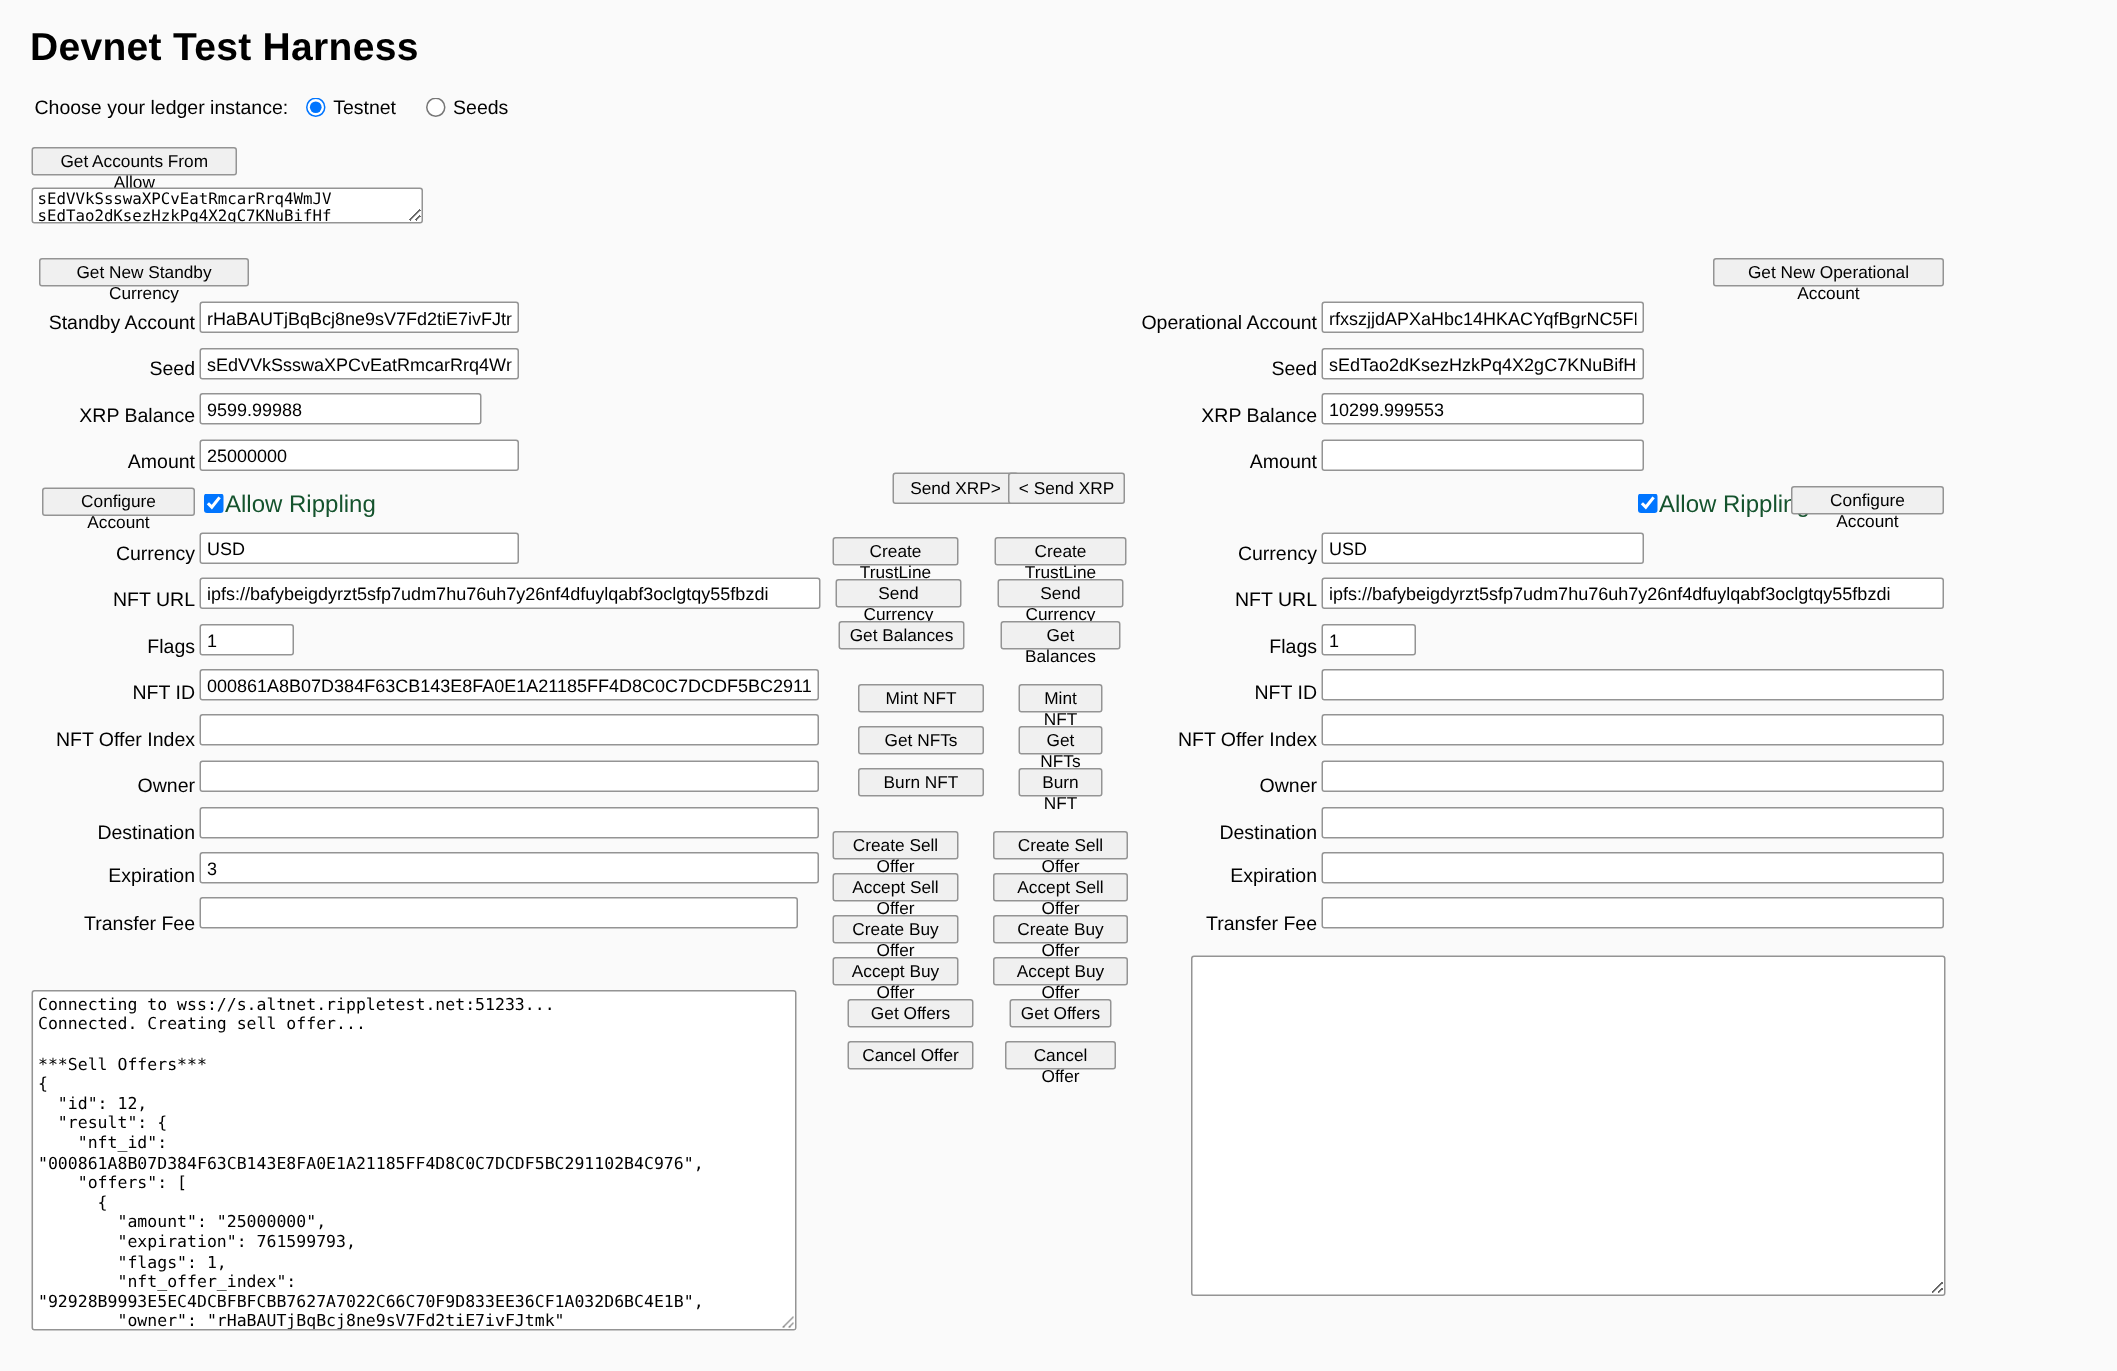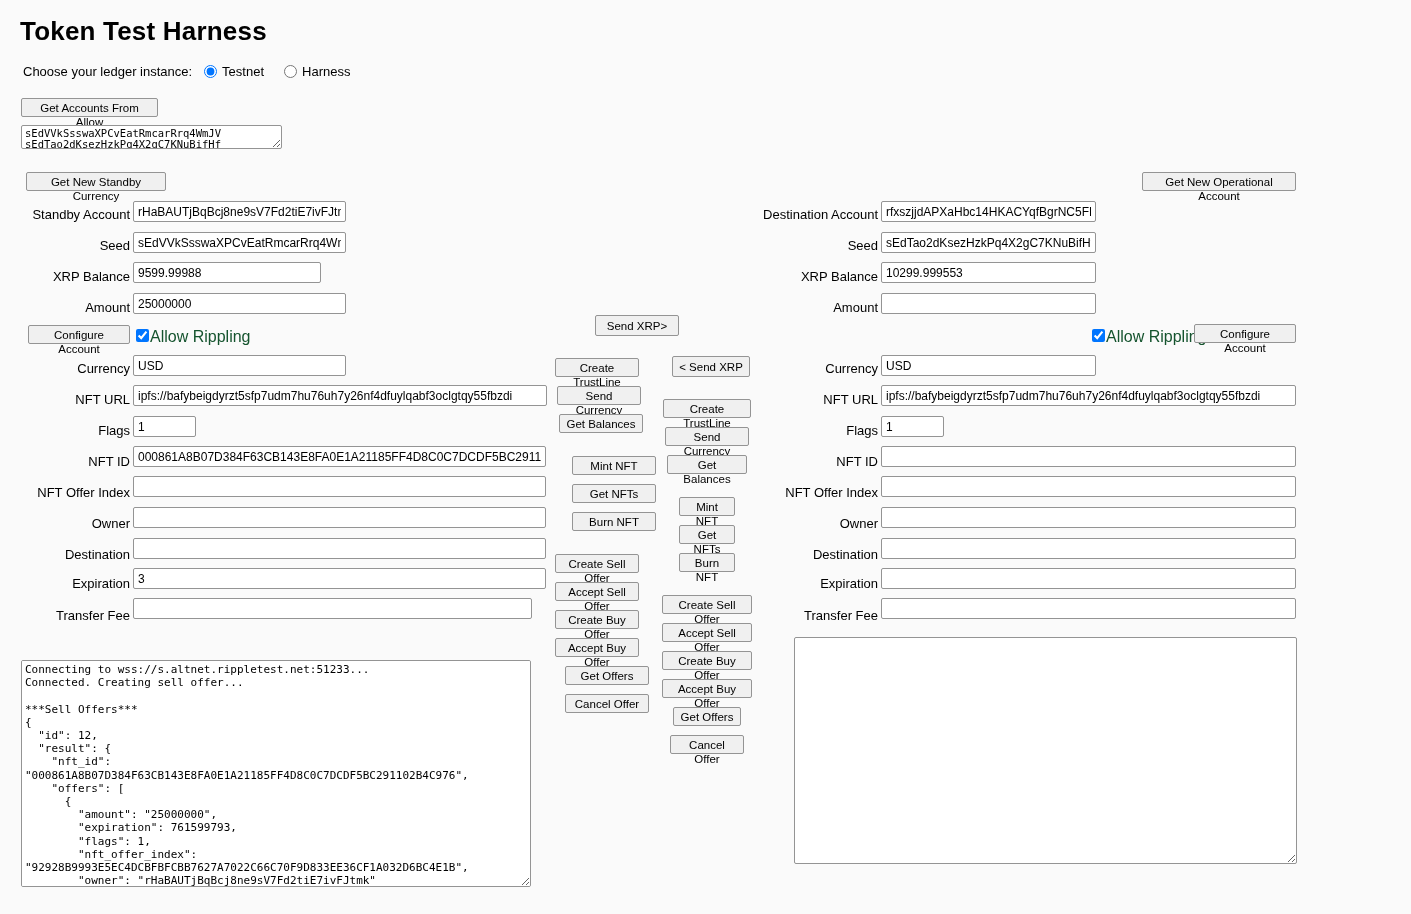--- a/index.html
+++ b/index.html
@@ -91,21 +91,21 @@
     top: 125px;
     width: 261px;
     height: 24px;
     font-family: "DejaVu Sans Mono", monospace;
     font-size: 10.5px;
     line-height: 11px;
     overflow: hidden;
     white-space: pre;
   }
   .midbtn { position: absolute; width: 84px; text-align: center; }
-  .midbtn2 { position: absolute; width: 78px; text-align: center; margin-top: 41px; }
+  .midbtn2 { position: absolute; width: 78px; text-align: center; }
   .logbox {
     position: absolute;
     left: 21px;
     top: 660px;
     width: 510px;
     height: 227px;
     font-family: "DejaVu Sans Mono", monospace;
     font-size: 11px;
     line-height: 13.2px;
     white-space: pre;
@@ -117,31 +117,31 @@
     top: 637px;
     width: 503px;
     height: 227px;
   }
 </style>
 </head>
 <body>
 
 <div id="page">
 
-  <div class="title">Token Test Harness</div>
+  <div class="title">Devnet Test Harness</div>
 
   <div class="ledger-row">
     <span class="lbl">Choose your ledger instance:</span>
     <span class="radio-wrap">
       <input type="radio" name="ledger" checked="" style="">
       <span>Testnet</span>
     </span>
     <span class="radio-wrap">
       <input type="radio" name="ledger" style="">
-      <span>Harness</span>
+      <span>Seeds</span>
     </span>
   </div>
 
   <button class="abs" style="left:21px; top:98px; width:137px; height:19px;">Get Accounts From Allow</button>
 
   <textarea class="seedbox" style="">sEdVVkSsswaXPCvEatRmcarRrq4WmJV
 sEdTao2dKsezHzkPq4X2gC7KNuBifHf</textarea>
 
   <button class="abs" style="left:26px; top:172px; width:140px; height:19px;">Get New Standby Currency</button>
 
@@ -232,21 +232,21 @@
   <button class="midbtn2" style="left:679px; top:512px; height:19px; width:56px;">Burn NFT</button>
   <button class="midbtn2" style="left:662px; top:554px; height:19px; width:90px;">Create Sell Offer</button>
   <button class="midbtn2" style="left:662px; top:582px; height:19px; width:90px;">Accept Sell Offer</button>
   <button class="midbtn2" style="left:662px; top:610px; height:19px; width:90px;">Create Buy Offer</button>
   <button class="midbtn2" style="left:662px; top:638px; height:19px; width:90px;">Accept Buy Offer</button>
   <button class="midbtn2" style="left:673px; top:666px; height:19px; width:68px;">Get Offers</button>
   <button class="midbtn2" style="left:670px; top:694px; height:19px; width:74px;">Cancel Offer</button>
 
   <button class="abs" style="left:1142px; top:172px; width:154px; height:19px;">Get New Operational Account</button>
 
-  <div class="fieldlabel" style="left:700px; top:207px; width:178px;">Destination Account</div>
+  <div class="fieldlabel" style="left:700px; top:207px; width:178px;">Operational Account</div>
   <input type="text" class="abs" style="left: 881px; top: 201px; width: 215px;" value="rfxszjjdAPXaHbc14HKACYqfBgrNC5FL4V">
 
   <div class="fieldlabel" style="left:700px; top:238px; width:178px;">Seed</div>
   <input type="text" class="abs" style="left: 881px; top: 232px; width: 215px;" value="sEdTao2dKsezHzkPq4X2gC7KNuBifHf">
 
   <div class="fieldlabel" style="left:700px; top:269px; width:178px;">XRP Balance</div>
   <input type="text" class="abs" style="left: 881px; top: 262px; width: 215px;" value="10299.999553">
 
   <div class="fieldlabel" style="left:700px; top:300px; width:178px;">Amount</div>
   <input type="text" class="abs" style="left: 881px; top: 293px; width: 215px;" value="">

